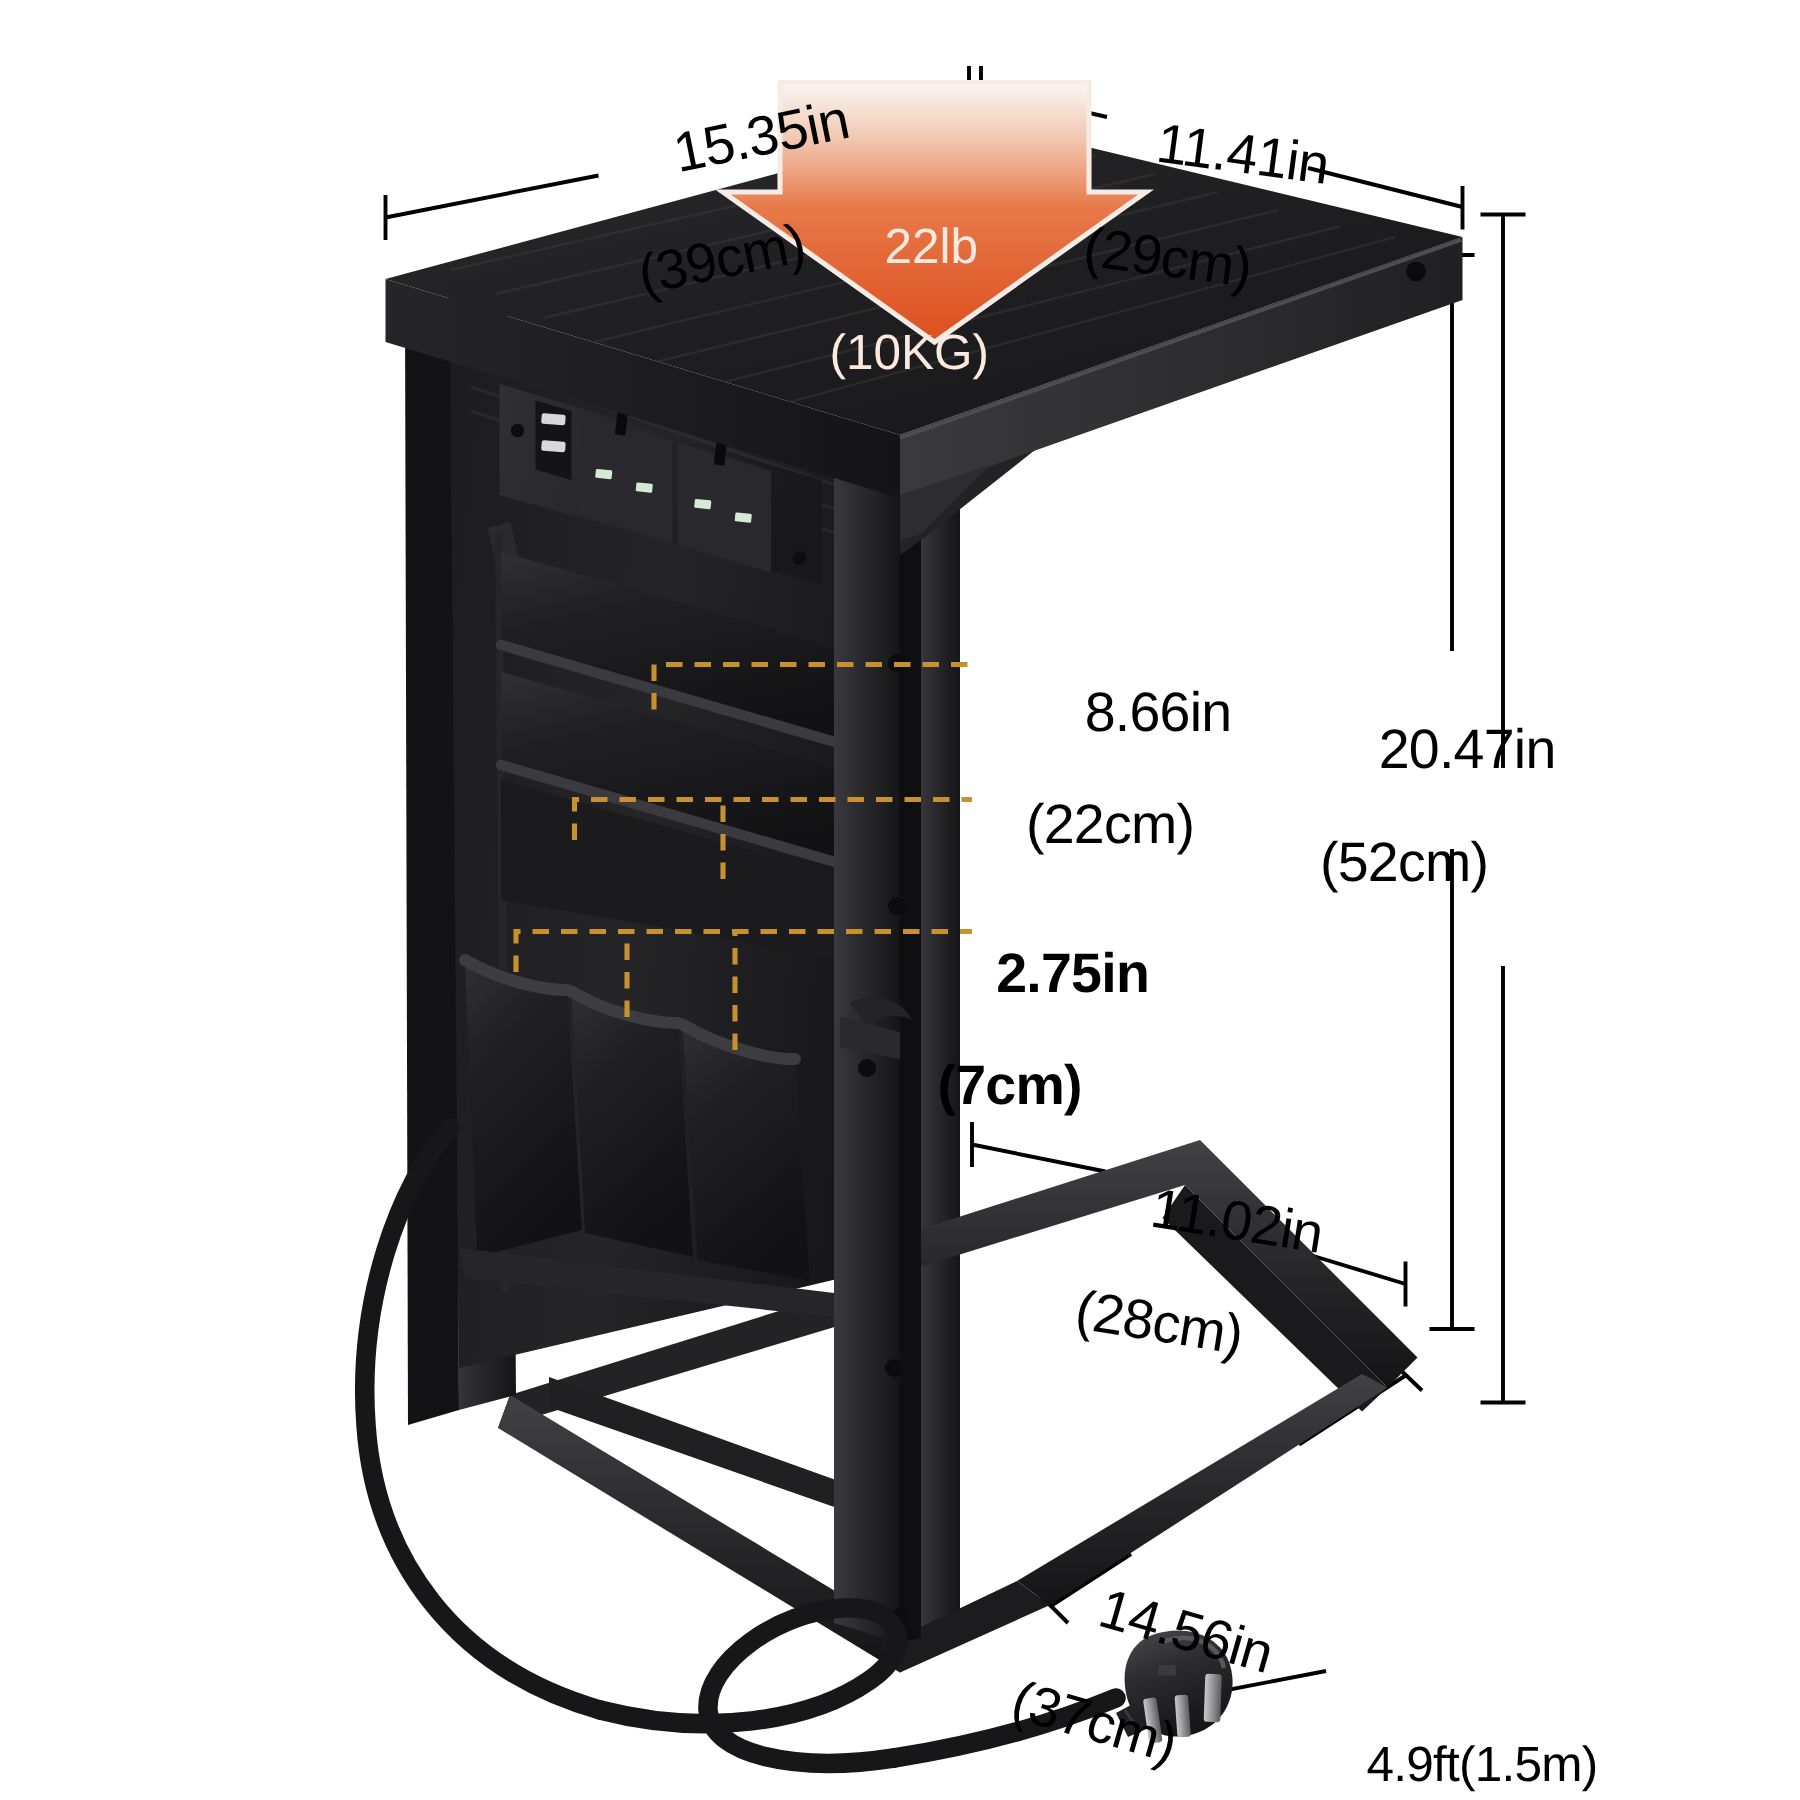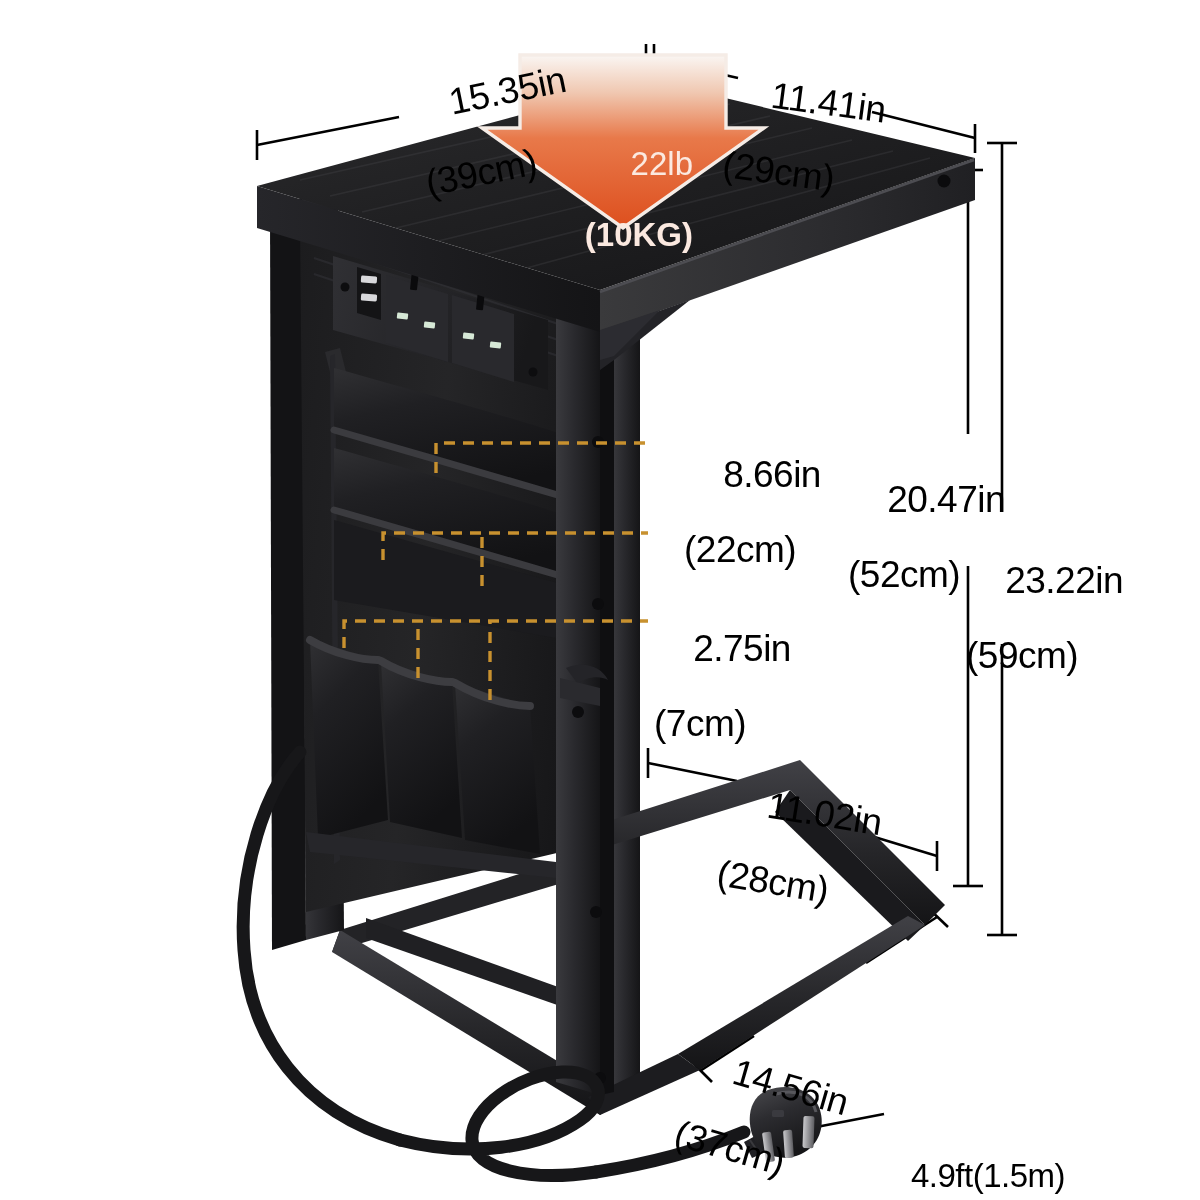--- a/index.html
+++ b/index.html
@@ -20,42 +20,42 @@
     white-space:pre;
     line-height:1.02;
     letter-spacing:-0.5px;
   }
   .dimlabel .l2{display:block;}
 
   .lbl-15{left:400px;top:55px;font-size:37px;transform:rotate(-11.5deg);transform-origin:left top;}
   .lbl-11{left:740px;top:34px;font-size:37px;transform:rotate(7.5deg);transform-origin:left top;}
   .lbl-866{left:684px;top:418px;font-size:37px;}
   .lbl-413{left:668px;top:508px;font-size:37px;}
-  .lbl-275{left:654px;top:592px;font-size:37px;}
-  .lbl-2047{left:848px;top:443px;font-size:37px;}
+  .lbl-275{left:625px;top:592px;font-size:37px;font-weight:bold;}
+  .lbl-2047{left:880px;top:443px;font-size:37px;}
   .lbl-2322{left:966px;top:524px;font-size:37px;}
   .lbl-1102{left:738px;top:743px;font-size:37px;transform:rotate(9deg);transform-origin:left top;}
   .lbl-1456{left:712px;top:1006px;font-size:37px;transform:rotate(16deg);transform-origin:left top;}
   .lbl-cord{left:893px;top:1092px;font-size:33px;}
   .lbl-cord .l2{padding-left:18px;}
 
   .arrowtext{
     position:absolute;
     left:553px;top:110px;
     width:140px;
-    text-align:right;
+    text-align:left;
     font-size:33px;
     color:#fbe9e0;
     font-family:"Liberation Sans", sans-serif;
     line-height:1.08;
     z-index:30;
     pointer-events:none;
     white-space:pre;
   }
-  .arrowtext .l2{display:block;font-weight:bold;}
+  .arrowtext .l2{display:block;}
 </style>
 </head>
 <body>
 
 <div id="stage">
 
   <svg id="artboard" viewBox="0 0 1200 1200" width="1200" height="1200">
     <defs>
       <linearGradient id="gLoadArrow" x1="0" y1="0" x2="0" y2="1">
         <stop offset="0%" stop-color="#faf6f3"></stop>
@@ -360,24 +360,20 @@
   <div class="dimlabel lbl-275">
     <span>2.75in</span>
     <span class="l2">(7cm)</span>
   </div>
 
   <div class="dimlabel lbl-2047">
     <span>20.47in</span>
     <span class="l2">(52cm)</span>
   </div>
 
-  <div class="dimlabel lbl-2322">
-    <span>23.22in</span>
-    <span class="l2">(59cm)</span>
-  </div>
 
   <div class="dimlabel lbl-1102">
     <span>11.02in</span>
     <span class="l2">(28cm)</span>
   </div>
 
   <div class="dimlabel lbl-1456">
     <span>14.56in</span>
     <span class="l2">(37cm)</span>
   </div>

